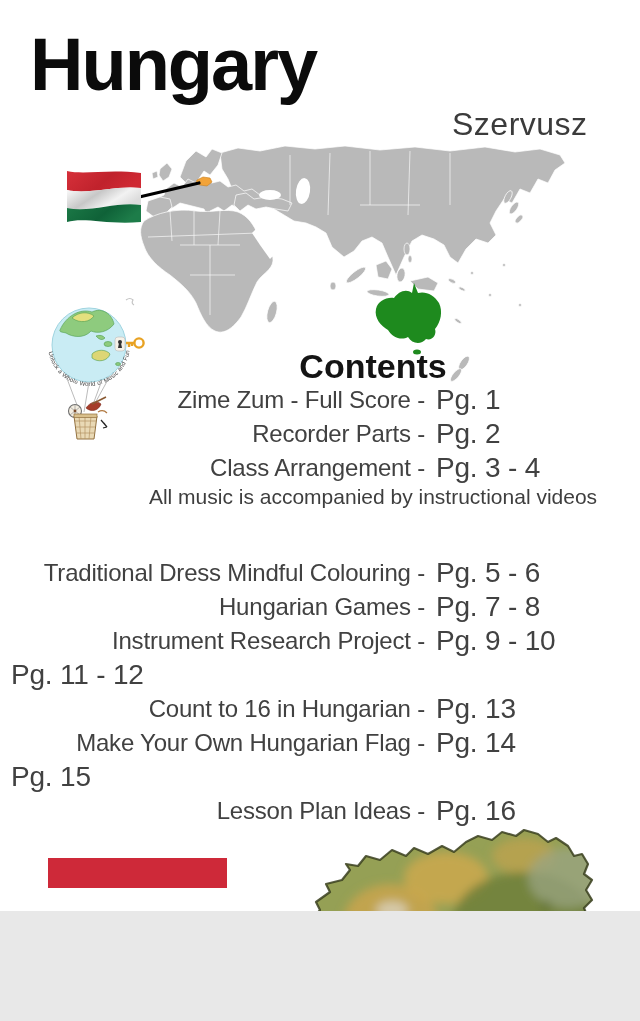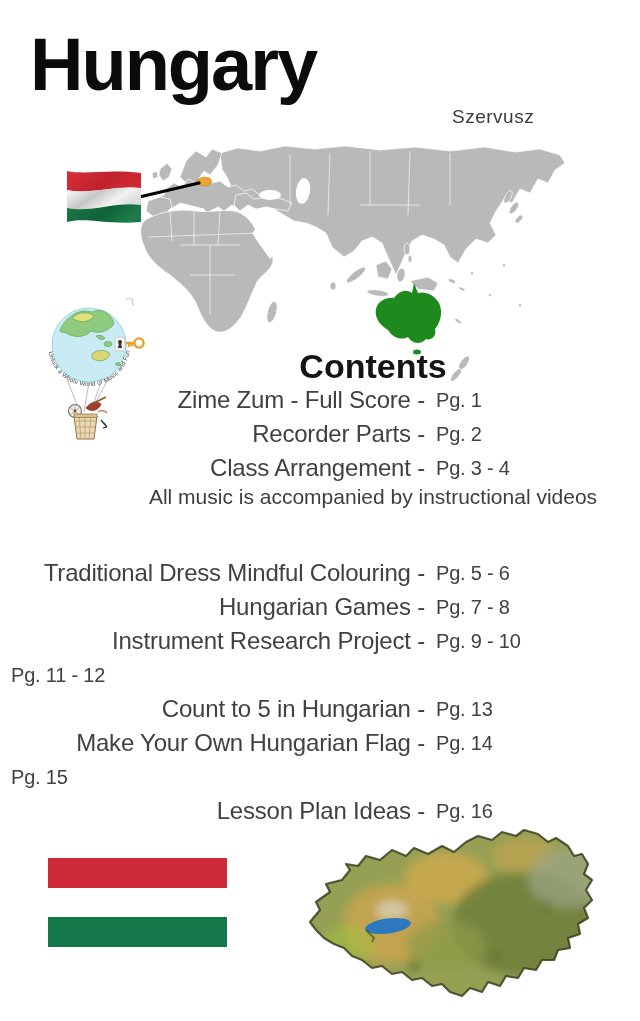--- a/index.html
+++ b/index.html
@@ -1,44 +1,44 @@
 <!DOCTYPE html>
 <html><head>
 <meta charset="utf-8">
 <style>
   html,body{margin:0;padding:0;background:#e8e8e8;}
   .page{
-    position:relative;width:640px;height:1021px;background:#ffffff;
+    position:relative;width:640px;height:911px;background:#ffffff;
     margin:0 auto;overflow:hidden;
     font-family:"Liberation Sans", sans-serif;color:#414141;
   }
   .abs{position:absolute;}
   .page-title{
     left:30px;top:28px;font-size:74px;font-weight:bold;color:#0b0b0b;
     letter-spacing:-2px;line-height:1;
   }
-  .greeting{left:452px;top:106px;font-size:19px;color:#3b3b3b;letter-spacing:.5px;}
+  .greeting{left:452px;top:106px;font-size:32px;color:#3b3b3b;letter-spacing:.5px;}
   .world-map{left:60px;top:145px;width:520px;height:250px;}
   .top-flag{left:67px;top:169px;width:74px;height:55px;z-index:4;}
   .logo{left:44px;top:292px;width:112px;height:160px;z-index:3;}
   .section-heading{
     font-size:34px;font-weight:bold;color:#141414;white-space:nowrap;
     left:373px;transform:translateX(-50%);z-index:5;
   }
   .contents-heading{top:347px;}
   .activities-heading{top:522px;}
   .toc{left:0;width:640px;z-index:5;}
   .toc-contents{top:383px;}
   .toc-activities{top:556px;}
   .toc-row{display:flex;height:34px;align-items:center;}
   .toc-label{
     flex:0 0 425px;display:flex;justify-content:flex-end;
     white-space:nowrap;font-size:24px;letter-spacing:-0.2px;color:#414141;
   }
-  .toc-page{margin-left:11px;font-size:20px;letter-spacing:-0.2px;color:#414141;white-space:nowrap;}
+  .toc-page{margin-left:11px;font-size:28px;letter-spacing:-0.2px;color:#414141;white-space:nowrap;}
   .video-note{
     top:485px;left:373px;transform:translateX(-50%);
     font-size:21px;color:#3e3e3e;white-space:nowrap;z-index:5;
   }
   .bottom-flag{left:48px;top:858px;width:179px;height:89px;display:flex;flex-direction:column;}
   .bottom-flag .stripe{flex:1;}
   .stripe-red{background:#CE2939;}
   .stripe-white{background:#ffffff;}
   .stripe-green{background:#14784A;}
   .hungary-watercolor{left:296px;top:826px;width:344px;height:186px;}
@@ -222,21 +222,21 @@
       <span class="toc-page">Pg. 7 - 8</span>
     </div>
     <div class="toc-row">
       <span class="toc-label">Instrument Research Project -</span>
       <span class="toc-page">Pg. 9 - 10</span>
     </div>
     <div class="toc-row">
       <span class="toc-page">Pg. 11 - 12</span>
     </div>
     <div class="toc-row">
-      <span class="toc-label">Count to 5 in Hungarian -</span>
+      <span class="toc-label">Count to 16 in Hungarian -</span>
       <span class="toc-page">Pg. 13</span>
     </div>
     <div class="toc-row">
       <span class="toc-label">Make Your Own Hungarian Flag -</span>
       <span class="toc-page">Pg. 14</span>
     </div>
     <div class="toc-row">
       <span class="toc-page">Pg. 15</span>
     </div>
     <div class="toc-row">

